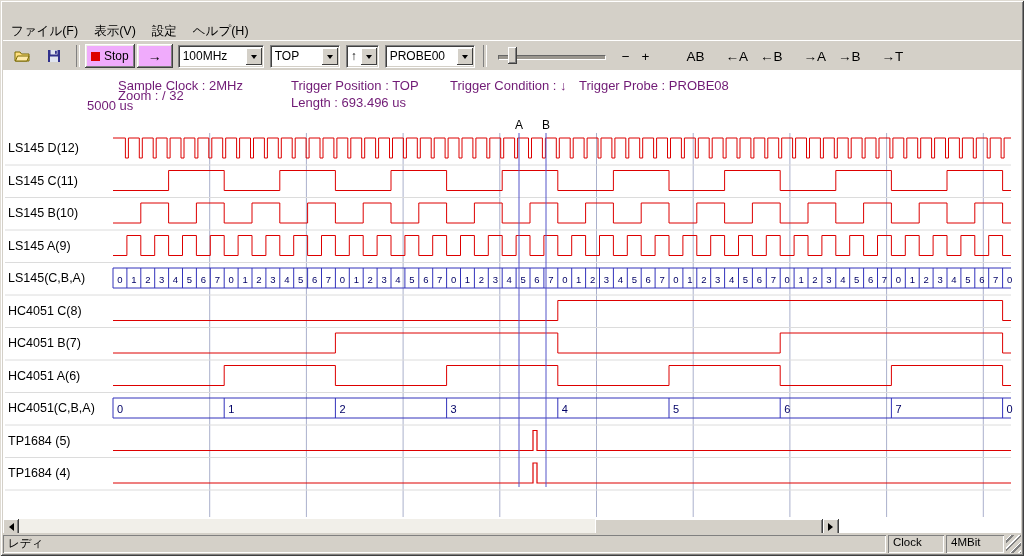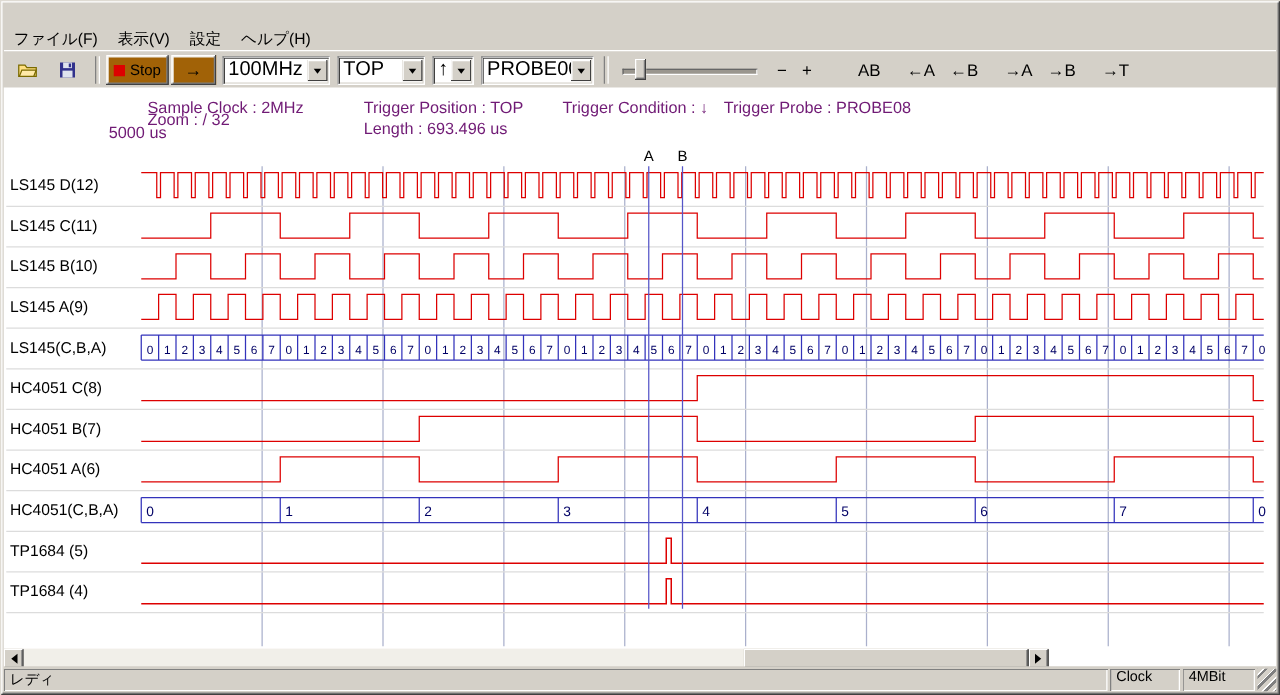--- a/index.html
+++ b/index.html
@@ -15,29 +15,29 @@
     display:flex;align-items:center;justify-content:center;color:#000;}
   .glyph-min{width:8px;height:2px;background:#000;margin-top:7px;}
   .glyph-max{width:8px;height:7px;border:1px solid #000;border-top-width:2px;}
   .glyph-close{font-size:12px;font-weight:bold;line-height:1;}
   .menubar{position:absolute;top:21px;left:3px;right:3px;height:19px;background:#d4d0c8;
     display:flex;align-items:flex-start;border-bottom:1px solid #808080;font-size:12.5px;}
   .menu-item{padding:2px 8px;}
   .toolbar{position:absolute;top:40px;left:3px;right:3px;height:30px;background:#d4d0c8;
     border-top:1px solid #fff;display:flex;align-items:center;padding:0 4px;}
   .toolbtn{height:24px;min-width:24px;display:flex;align-items:center;justify-content:center;gap:4px;
-    padding:0 6px;background:#a16207;font-size:12px;margin-right:2px;
+    padding:0 6px;background:#f0abfc;font-size:12px;margin-right:2px;
     box-shadow: inset -1px -1px 0 #404040, inset 1px 1px 0 #fff, inset -2px -2px 0 #808080, inset 2px 2px 0 #efede7;}
   .icon-btn{box-shadow:none;background:transparent;padding:0 3px;}
   .stop-square{width:9px;height:9px;background:#dd0000;display:inline-block;}
   .run-arrow{font-size:14px;line-height:1;}
   .tsep{width:2px;height:22px;border-left:1px solid #808080;border-right:1px solid #fff;margin:0 5px;}
   .combo{height:21px;margin:0 3px;display:flex;align-items:center;background:#fff;
     border:1px solid;border-color:#808080 #fff #fff #808080;
-    box-shadow: inset 1px 1px 0 #404040, inset -1px -1px 0 #d4d0c8;font-size:16px;}
+    box-shadow: inset 1px 1px 0 #404040, inset -1px -1px 0 #d4d0c8;font-size:12px;}
   .combo-text{flex:1;padding:0 4px;white-space:nowrap;overflow:hidden;}
   .combo-btn{width:16px;height:17px;background:#d4d0c8;margin-right:1px;
     box-shadow: inset -1px -1px 0 #404040, inset 1px 1px 0 #fff;
     display:flex;align-items:center;justify-content:center;}
   .tri-down{width:0;height:0;border:3px solid transparent;border-top:4px solid #000;margin-top:4px;}
   .slider{position:relative;width:108px;height:22px;margin:0 6px;}
   .slider-track{position:absolute;top:10px;left:0;right:0;height:3px;background:#9a968e;
     border-top:1px solid #666;border-left:1px solid #666;border-bottom:1px solid #fff;border-right:1px solid #fff;}
   .slider-thumb{position:absolute;left:10px;top:2px;width:9px;height:17px;background:#d4d0c8;
     box-shadow: inset -1px -1px 0 #404040, inset 1px 1px 0 #fff, inset -2px -2px 0 #808080;}

